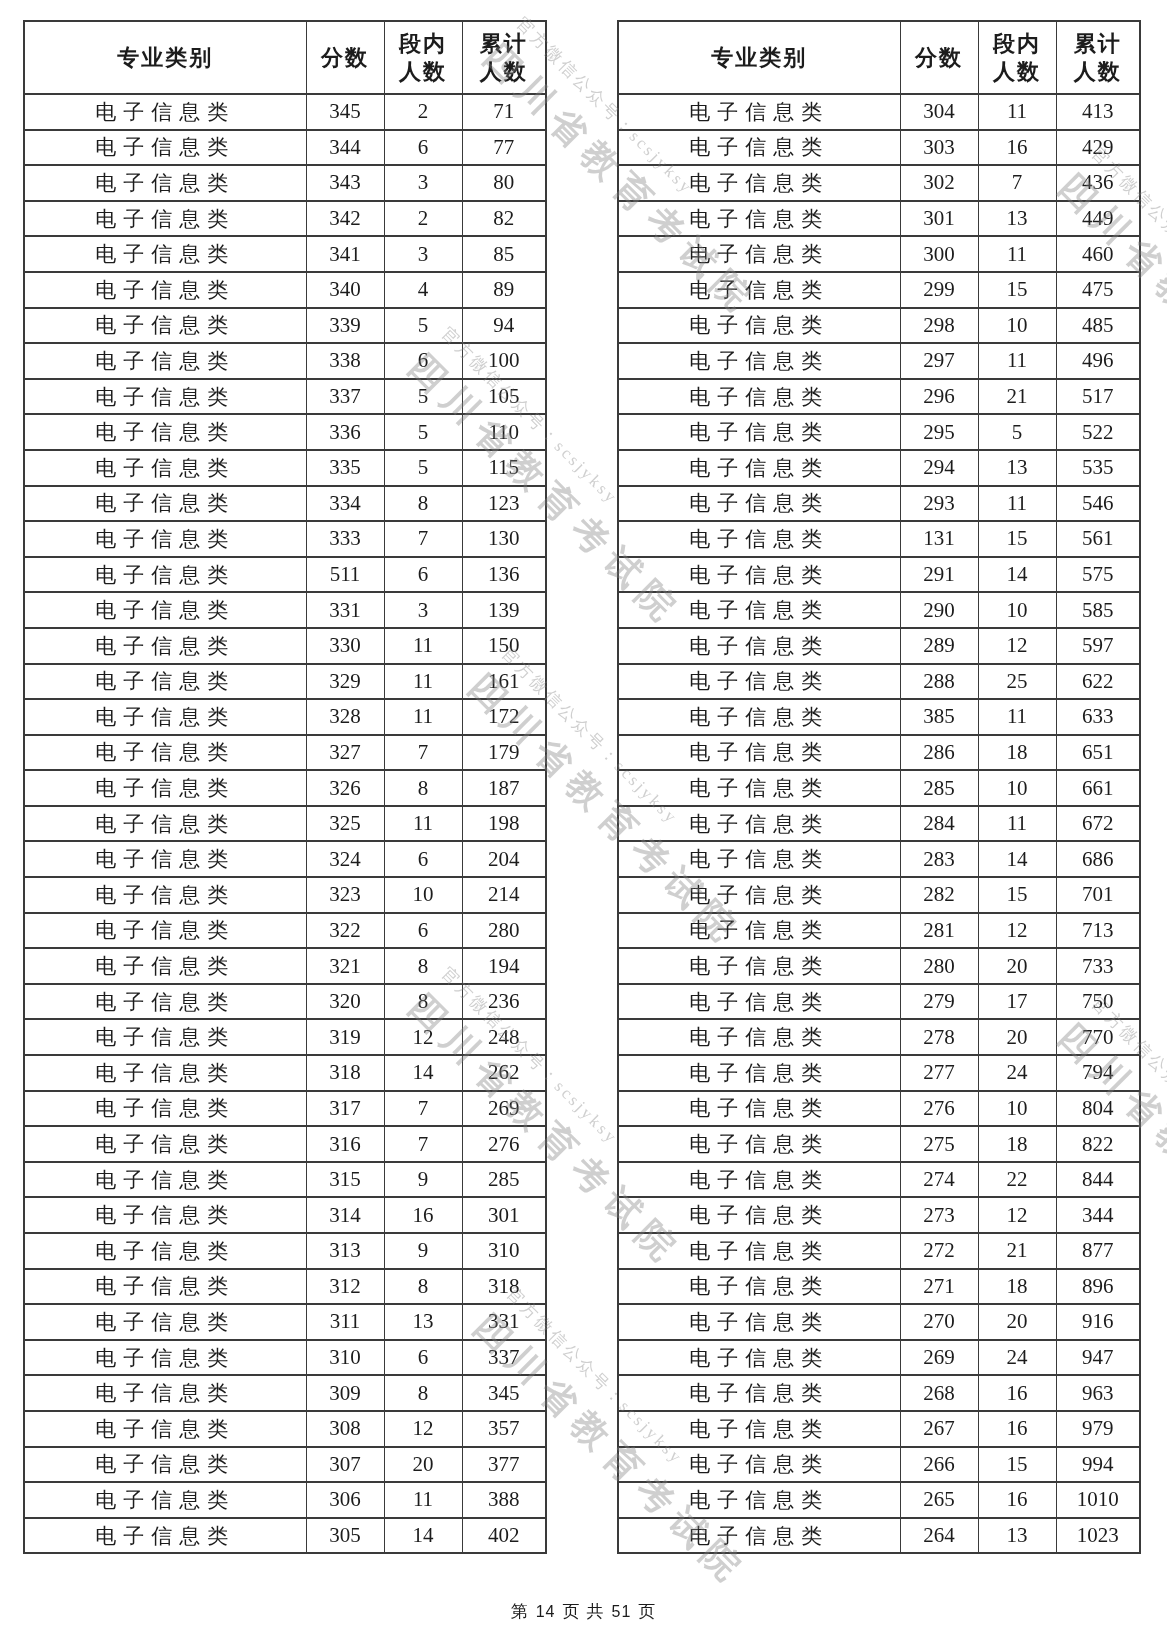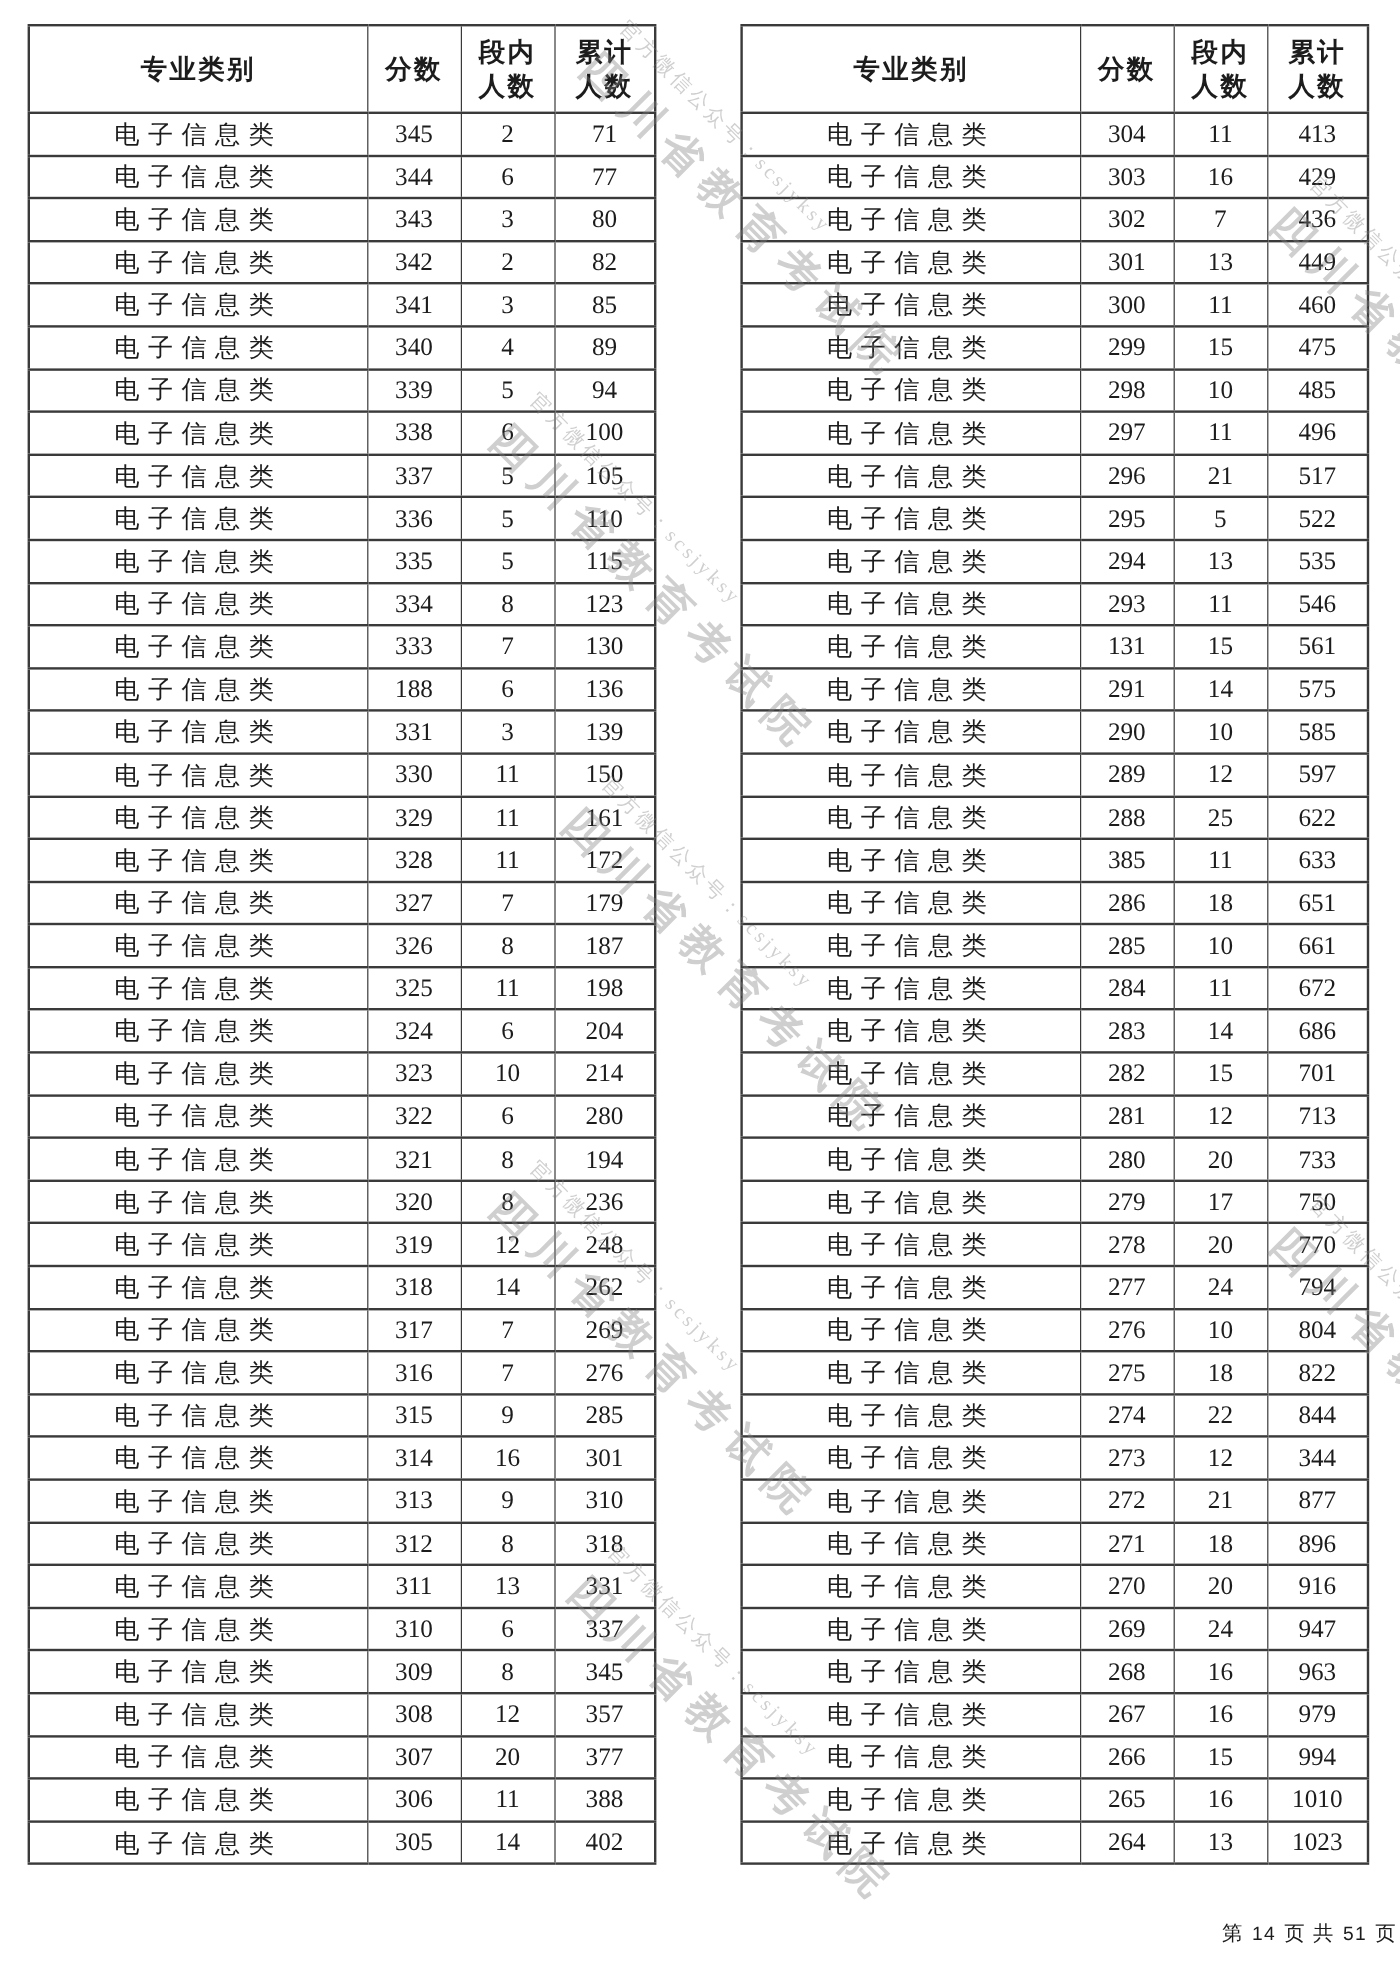--- a/index.html
+++ b/index.html
@@ -78,21 +78,21 @@
     font-size: 36px;
     letter-spacing: 10px;
     font-weight: bold;
   }
 
   .footer {
     position: absolute;
     left: 0;
     width: 100%;
     bottom: 22px;
-    text-align: right;
+    text-align: center;
     font-size: 17px;
     letter-spacing: 1px;
     color: #1c1c1c;
   }
   .footer .num {
     font-family: "Liberation Sans", "DejaVu Sans", sans-serif;
     font-size: 16px;
     padding: 0 4px;
   }
   .footer .zh {
@@ -195,21 +195,21 @@
           <td>123</td>
         </tr>
         <tr>
           <td class="cat">电子信息类</td>
           <td>333</td>
           <td>7</td>
           <td>130</td>
         </tr>
         <tr>
           <td class="cat">电子信息类</td>
-          <td>188</td>
+          <td>511</td>
           <td>6</td>
           <td>136</td>
         </tr>
         <tr>
           <td class="cat">电子信息类</td>
           <td>331</td>
           <td>3</td>
           <td>139</td>
         </tr>
         <tr>

